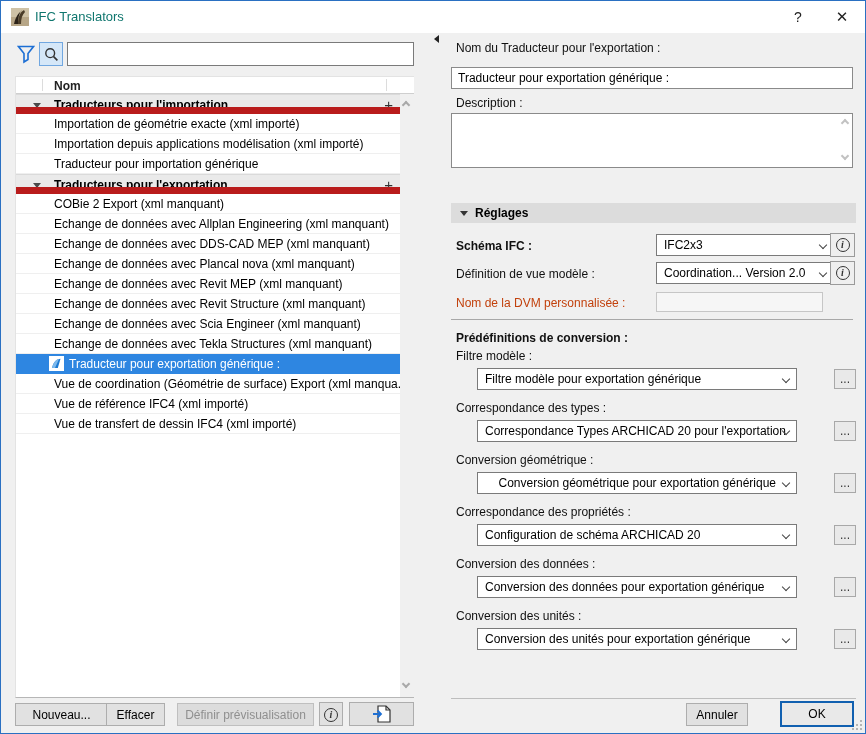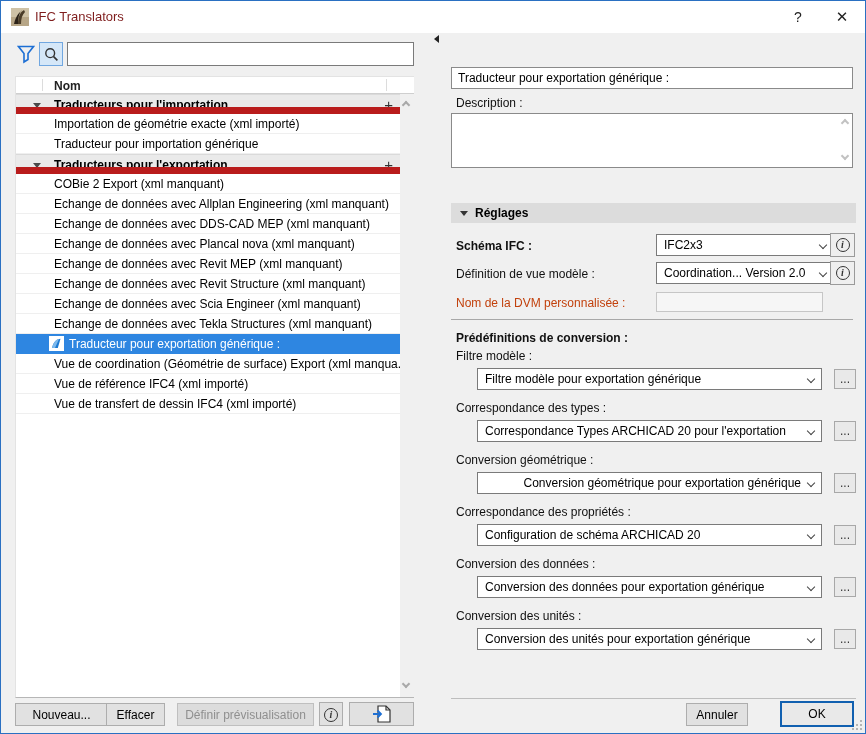--- a/index.html
+++ b/index.html
@@ -4,21 +4,21 @@
 <style>
   * { margin:0; padding:0; box-sizing:border-box; }
   html,body { width:866px; height:734px; }
   body { font-family:"Liberation Sans", sans-serif; font-size:12px; color:#000; }
   .window { position:relative; width:866px; height:734px; background:#f0f0f0;
             border:1px solid #2a70c2; overflow:hidden; }
 
   
   .titlebar { position:absolute; left:0; top:0; width:100%; height:32px; background:#ffffff; }
   .titlebar .app-ico { position:absolute; left:10px; top:7px; width:18px; height:18px; }
-  .titlebar .title { position:absolute; left:34px; top:8px; font-size:13px; color:#7f1d1d; }
+  .titlebar .title { position:absolute; left:34px; top:8px; font-size:13px; color:#0f766e; }
   .tb-btn { position:absolute; top:0; width:42px; height:32px; text-align:center; line-height:32px;
             font-size:14px; color:#222; cursor:default; }
   .tb-help { right:46px; }
   .tb-close { right:2px; font-size:15px; }
 
   
   .funnel-ico { position:absolute; left:16px; top:44px; width:18px; height:19px; }
   .search-btn { position:absolute; left:38px; top:41px; width:24px; height:24px;
                 background:#d5e7f8; border:1px solid #71a7e0; display:flex; align-items:center; justify-content:center; }
   .search-input { position:absolute; left:66px; top:41px; width:347px; height:24px;
@@ -75,21 +75,21 @@
   .descbox .down { position:absolute; right:4px; bottom:8px; border-color:#c2c2c2; }
 
   .band { position:absolute; left:450px; top:202px; width:405px; height:20px; background:#dcdcdc; }
   .band .tri { left:9px; top:8px; border-top-color:#333; }
   .band .bname { position:absolute; left:24px; top:3px; font-weight:bold; }
 
   .combo { position:absolute; height:22px; background:#fff; border:1px solid #7a7a7a; line-height:20px;
            padding:0 20px 0 7px; white-space:nowrap; overflow:hidden; }
   .combo .chev { position:absolute; right:7px; top:7px; border-color:#444; border-width:1.5px; }
   .combo-s { left:655px; width:178px; }
-  .combo-p { left:476px; width:345px; }
+  .combo-p { left:476px; width:320px; }
   .sq-btn { position:absolute; left:829px; width:25px; height:24px; background:#efefef; border:1px solid #9a9a9a;
             display:flex; align-items:center; justify-content:center; font-size:12px; color:#222; }
   .more-btn { position:absolute; left:833px; width:22px; height:20px; background:#e9e9e9; border:1px solid #a8a8a8;
               text-align:center; line-height:14px; color:#333; font-size:12px; }
   .dvm-field { position:absolute; left:655px; top:291px; width:167px; height:20px; background:#f6f6f6; border:1px solid #c6c6c6; }
   .hline { position:absolute; left:450px; width:402px; height:1px; background:#a8a8a8; }
 
   .btn-cancel { left:685px; top:702px; width:62px; height:23px; }
   .btn-ok { left:779px; top:700px; width:74px; height:26px; background:#e9e9e9; border:2px solid #1160b0; font-weight:normal; }
 
@@ -134,20 +134,23 @@
       <span class="vline2"></span>
     </div>
     <div class="list-rows">
         <div class="lrow group">
           <span class="tri"></span>
           <span class="lbl">Traducteurs pour l'importation</span>
           <span class="plusbtn">+</span>
         </div>
         <div class="lrow item">
           <span class="lbl">Importation de géométrie exacte (xml importé)</span>
+        </div>
+        <div class="lrow item">
+          <span class="lbl">Importation depuis applications modélisation (xml importé)</span>
         </div>
         <div class="lrow item">
           <span class="lbl">Traducteur pour importation générique</span>
         </div>
         <div class="lrow group">
           <span class="tri"></span>
           <span class="lbl">Traducteurs pour l'exportation</span>
           <span class="plusbtn">+</span>
         </div>
         <div class="lrow item">
@@ -207,20 +210,21 @@
   <button class="btn btn-export">
     <svg width="20" height="18" viewBox="0 0 20 18">
       <path d="M6 1 H14 L18 5 V17 H6 Z" fill="#fff" stroke="#333" stroke-width="1.2"></path>
       <path d="M14 1 L14 5 L18 5" fill="none" stroke="#333" stroke-width="1.2"></path>
       <path d="M1 9 H8 M5.5 5.5 L9 9 L5.5 12.5" fill="none" stroke="#1d6fd4" stroke-width="1.8"></path>
     </svg>
   </button>
 
   <span class="split-tri"></span>
 
+  <div class="rlabel" style="top:40px">Nom du Traducteur pour l'exportation :</div>
   <input class="tinput" style="top: 66px;" value="Traducteur pour exportation générique :">
 
   <div class="rlabel" style="top:95px">Description :</div>
   <div class="descbox">
     <span></span>
     <span class="chev up"></span>
     <span class="chev down"></span>
   </div>
 
   <div class="band">

